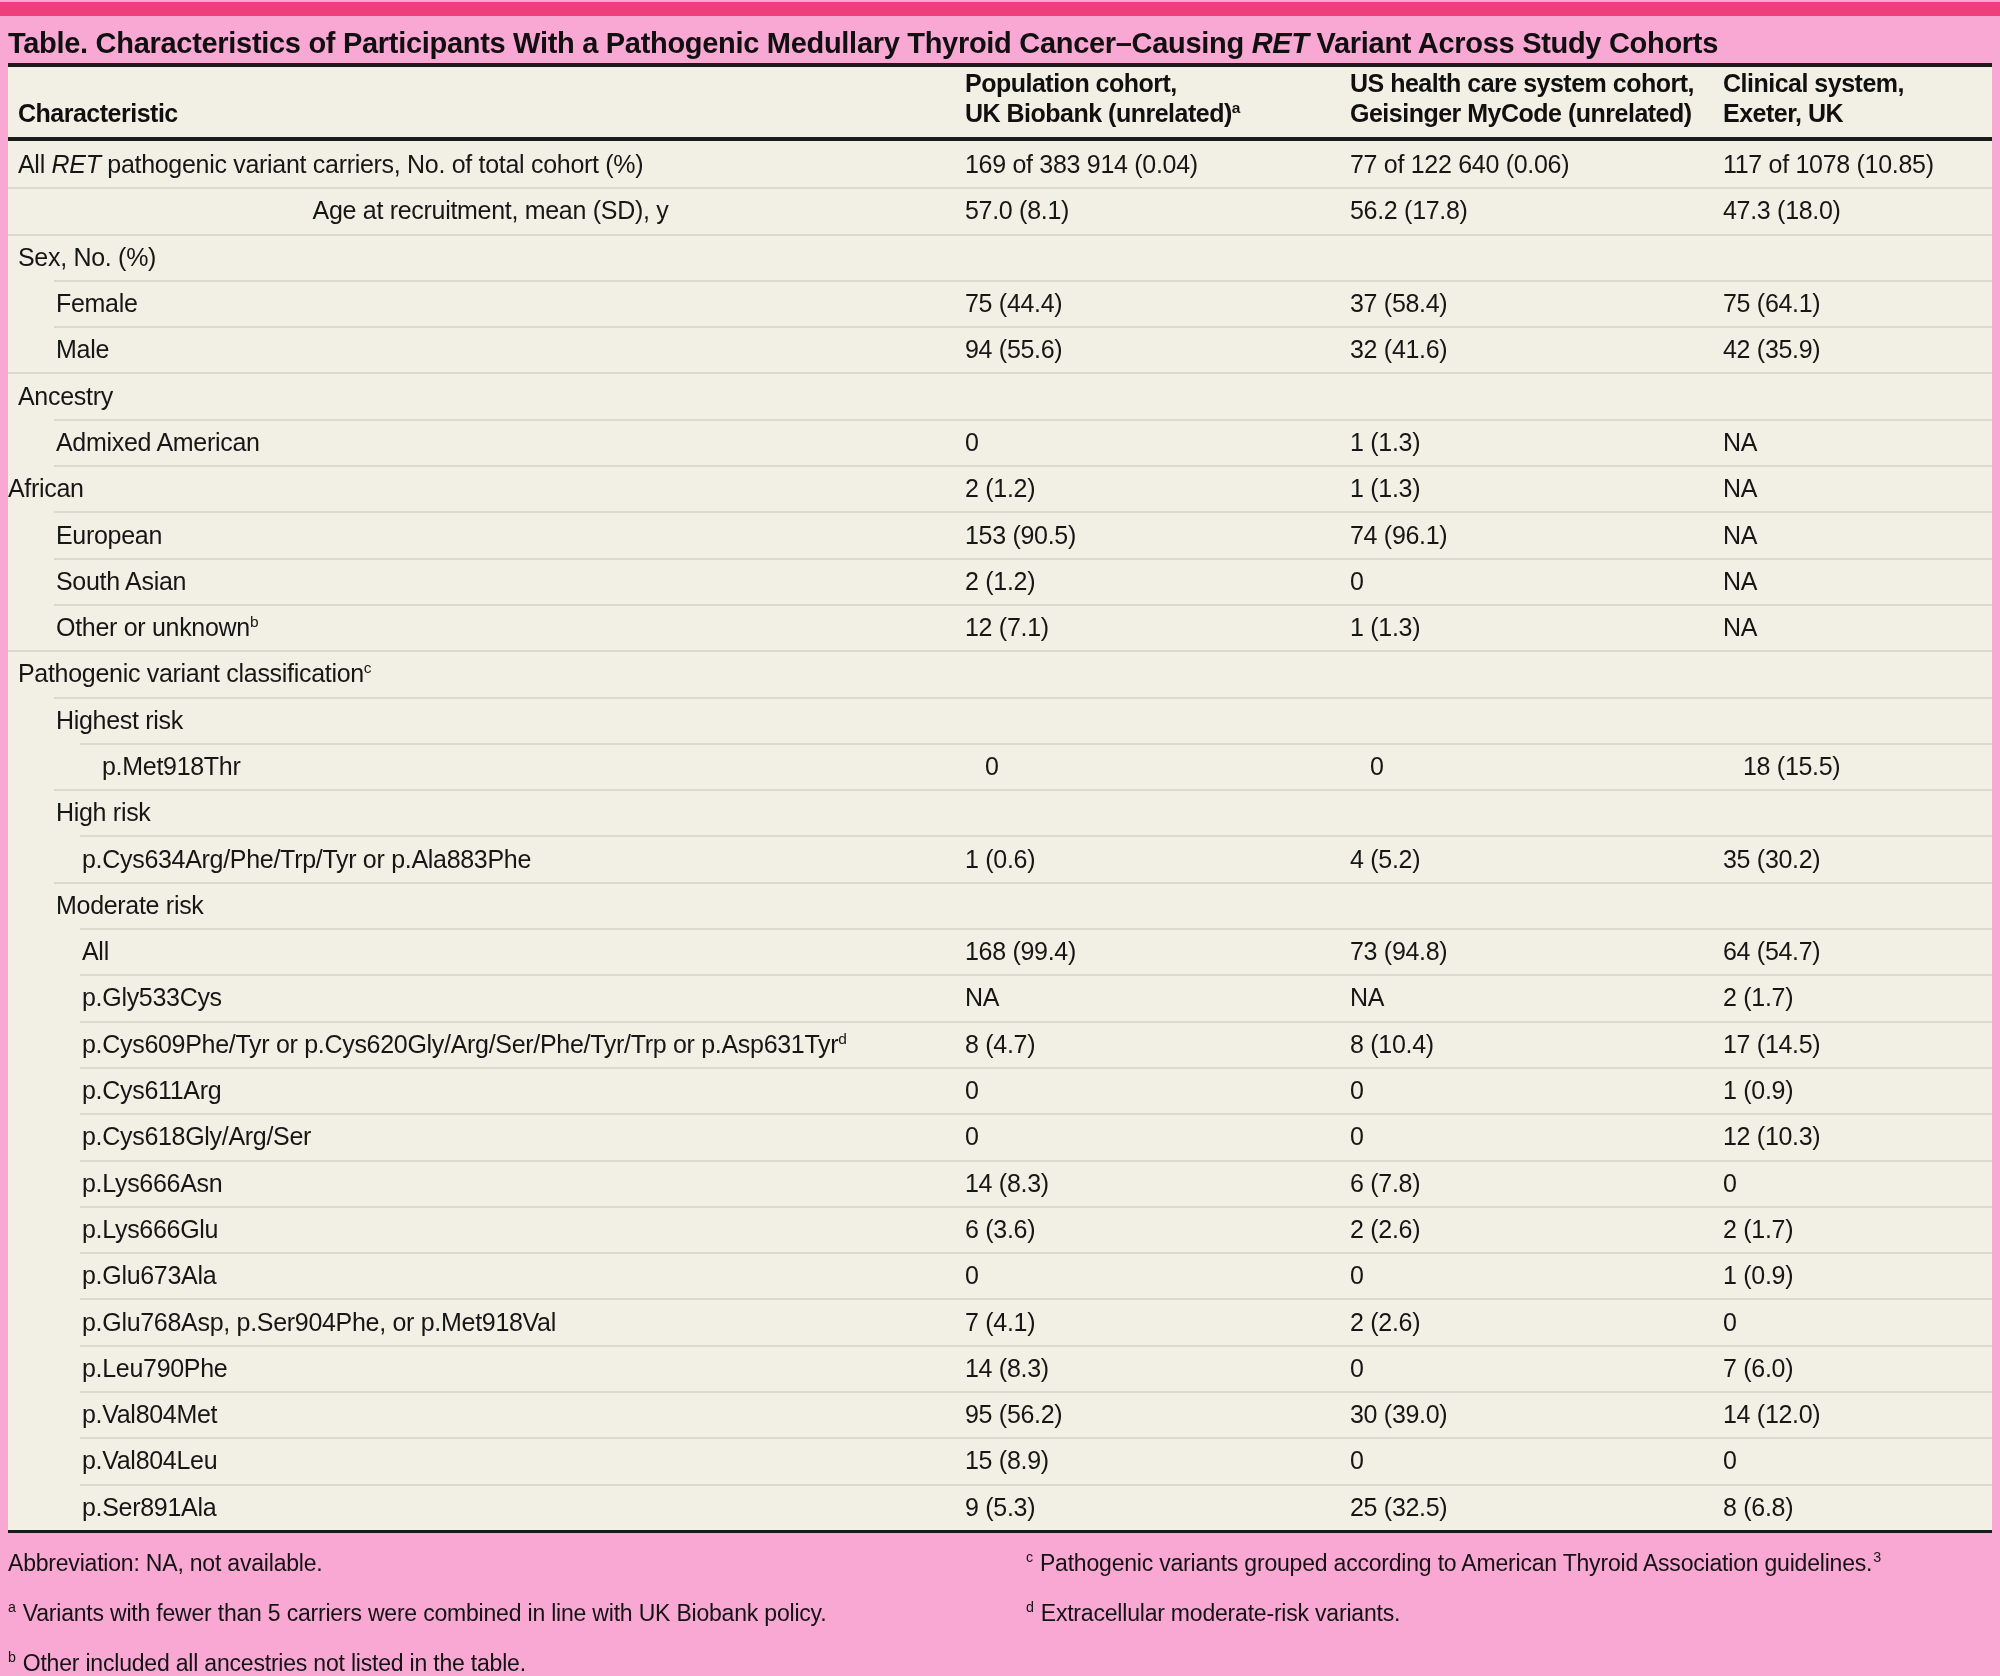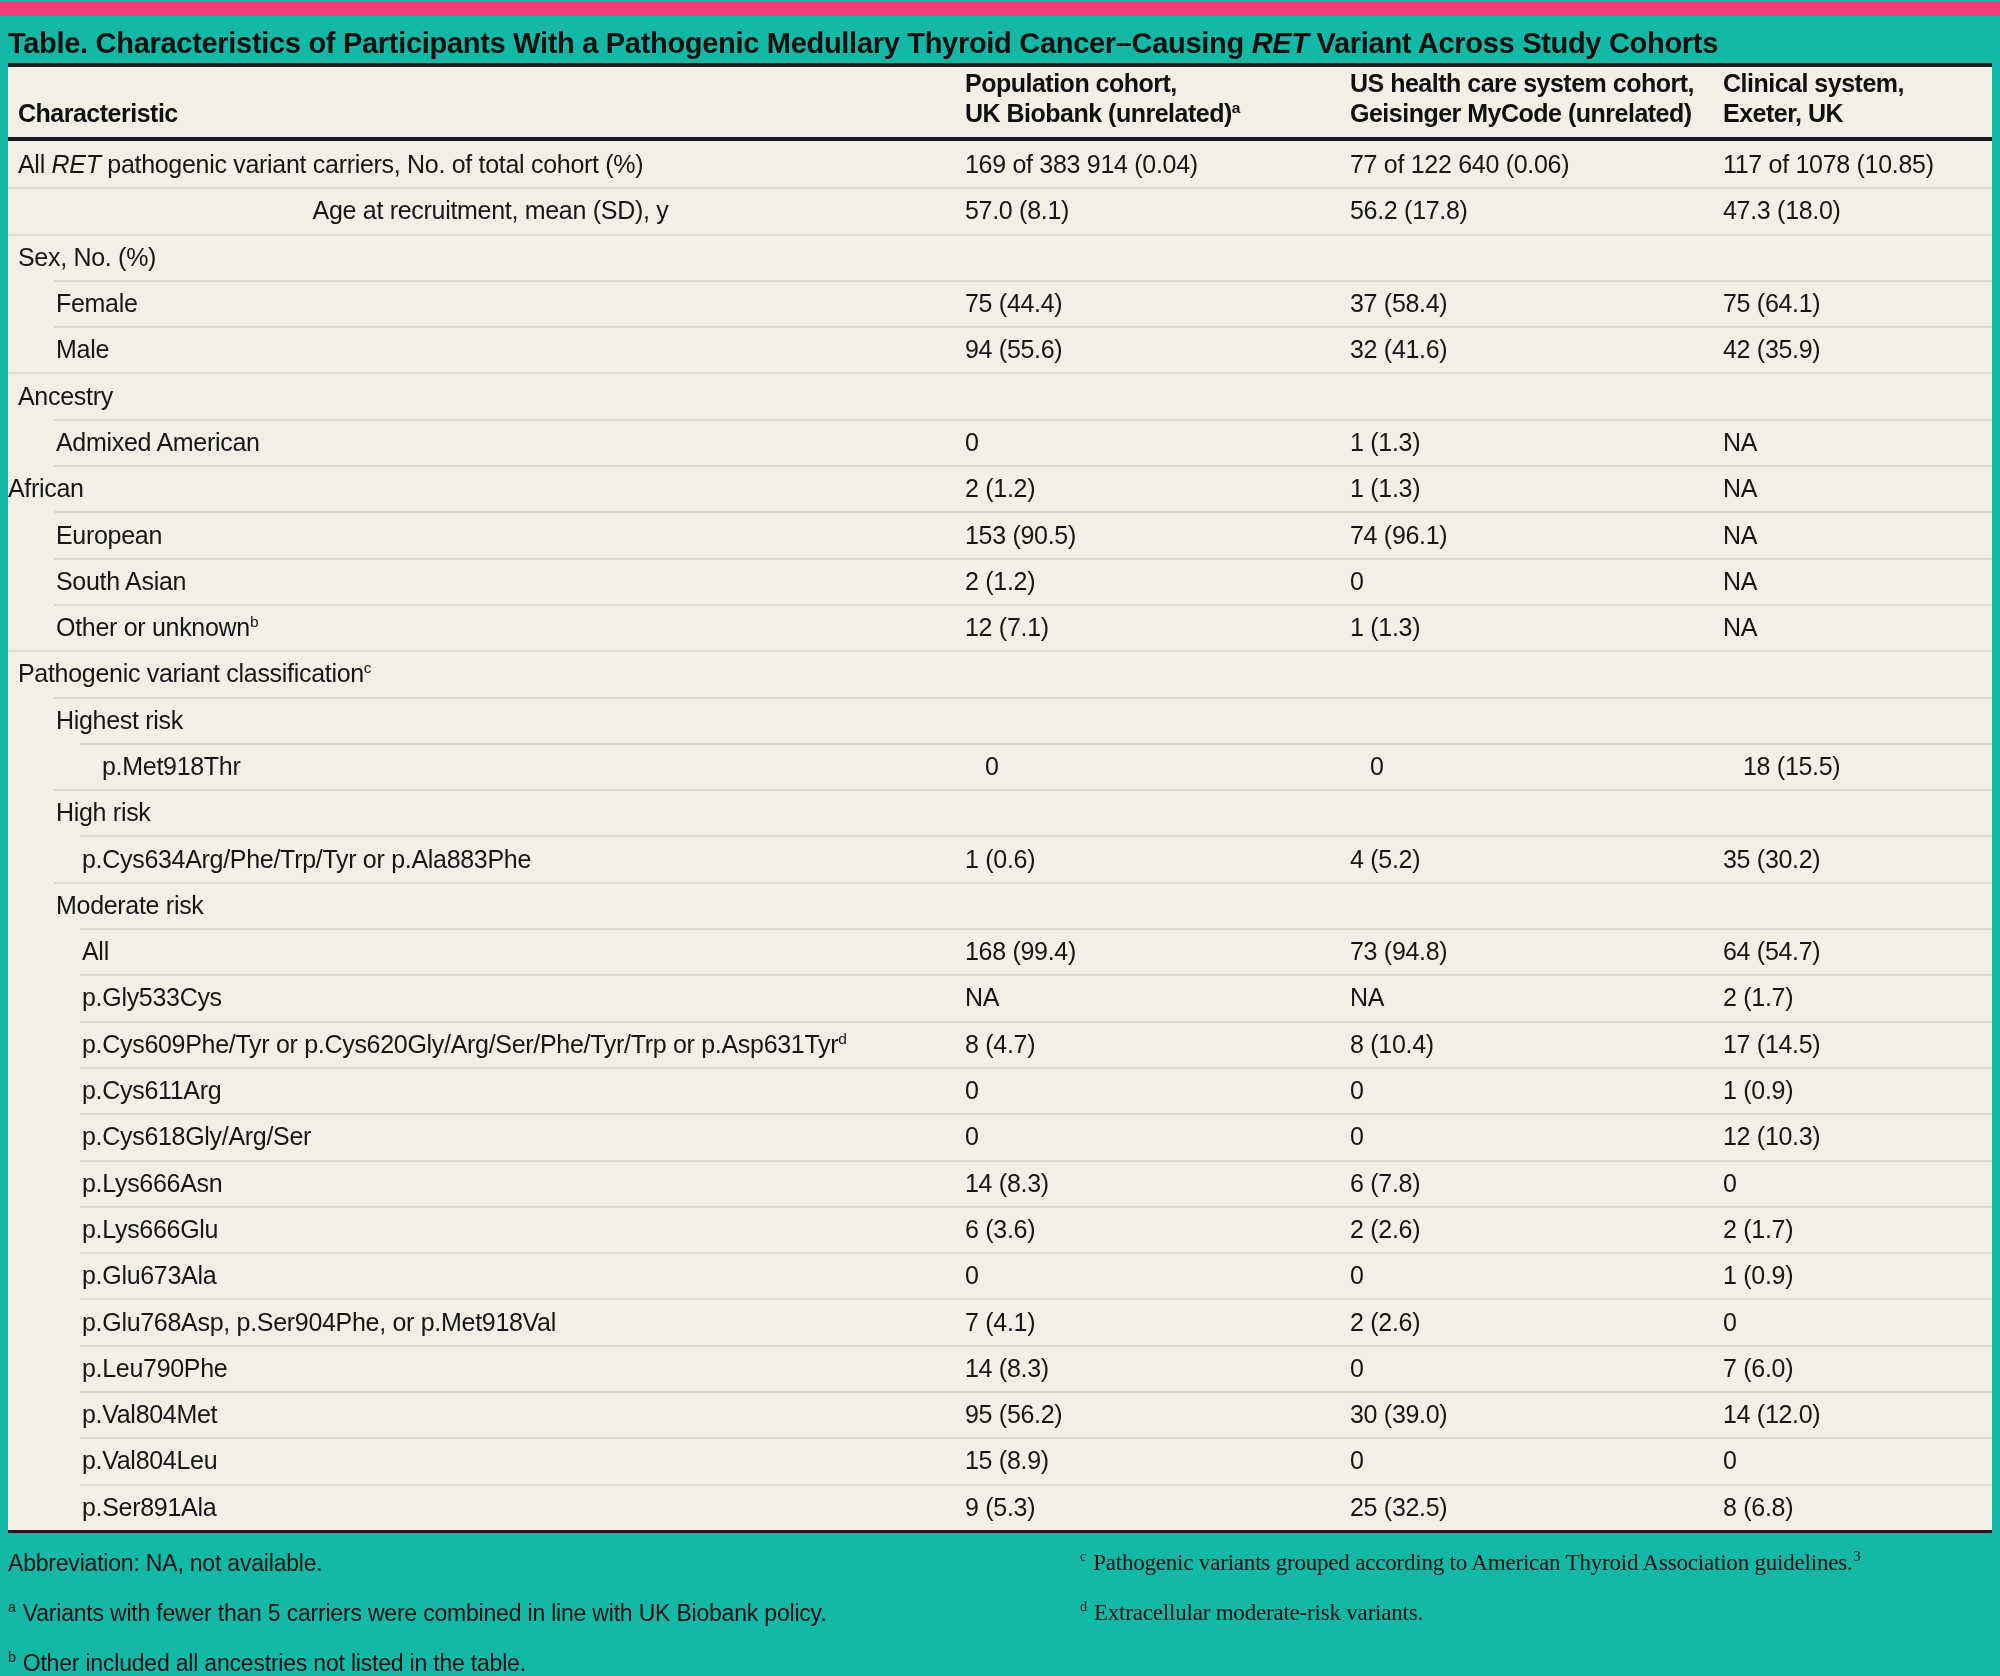--- a/index.html
+++ b/index.html
@@ -1,19 +1,19 @@
 <!DOCTYPE html>
 <html><head>
 <meta charset="utf-8">
 <style>
   html,body{margin:0;padding:0;background:#ffffff;}
   .page{
     position:relative;
     width:2000px;height:1676px;
-    background:#14b8a6;
+    background:#f9a8d4;
     font-family:"Liberation Sans", sans-serif;
     color:#131313;
     letter-spacing:-0.3px;
     overflow:hidden;
   }
   .accent-bar{
     position:absolute;top:2px;left:0;right:0;height:14px;
     background:#ee3e7c;
   }
   .tbl-title{
@@ -63,21 +63,21 @@
   sup{
     font-size:62%;
     vertical-align:super;
     line-height:0;
   }
   .footnotes{
     position:absolute;top:1549px;left:8px;right:8px;
     font-size:23px;line-height:28px;color:#131313;letter-spacing:-0.2px;
   }
   .fn-col-left{position:absolute;left:0;top:0;width:1000px;}
-  .fn-col-right{position:absolute;left:1072px;top:0;right:0;font-family:Liberation Serif, serif;}
+  .fn-col-right{position:absolute;left:1018px;top:0;right:0;}
   .fnote{margin-bottom:22px;white-space:nowrap;}
   .fnote sup{margin-right:7px;}
   .fnote sup.end{margin-right:0;margin-left:1px;}
 </style>
 </head>
 <body>
 
 <div class="page">
 
   <div class="accent-bar"></div>

